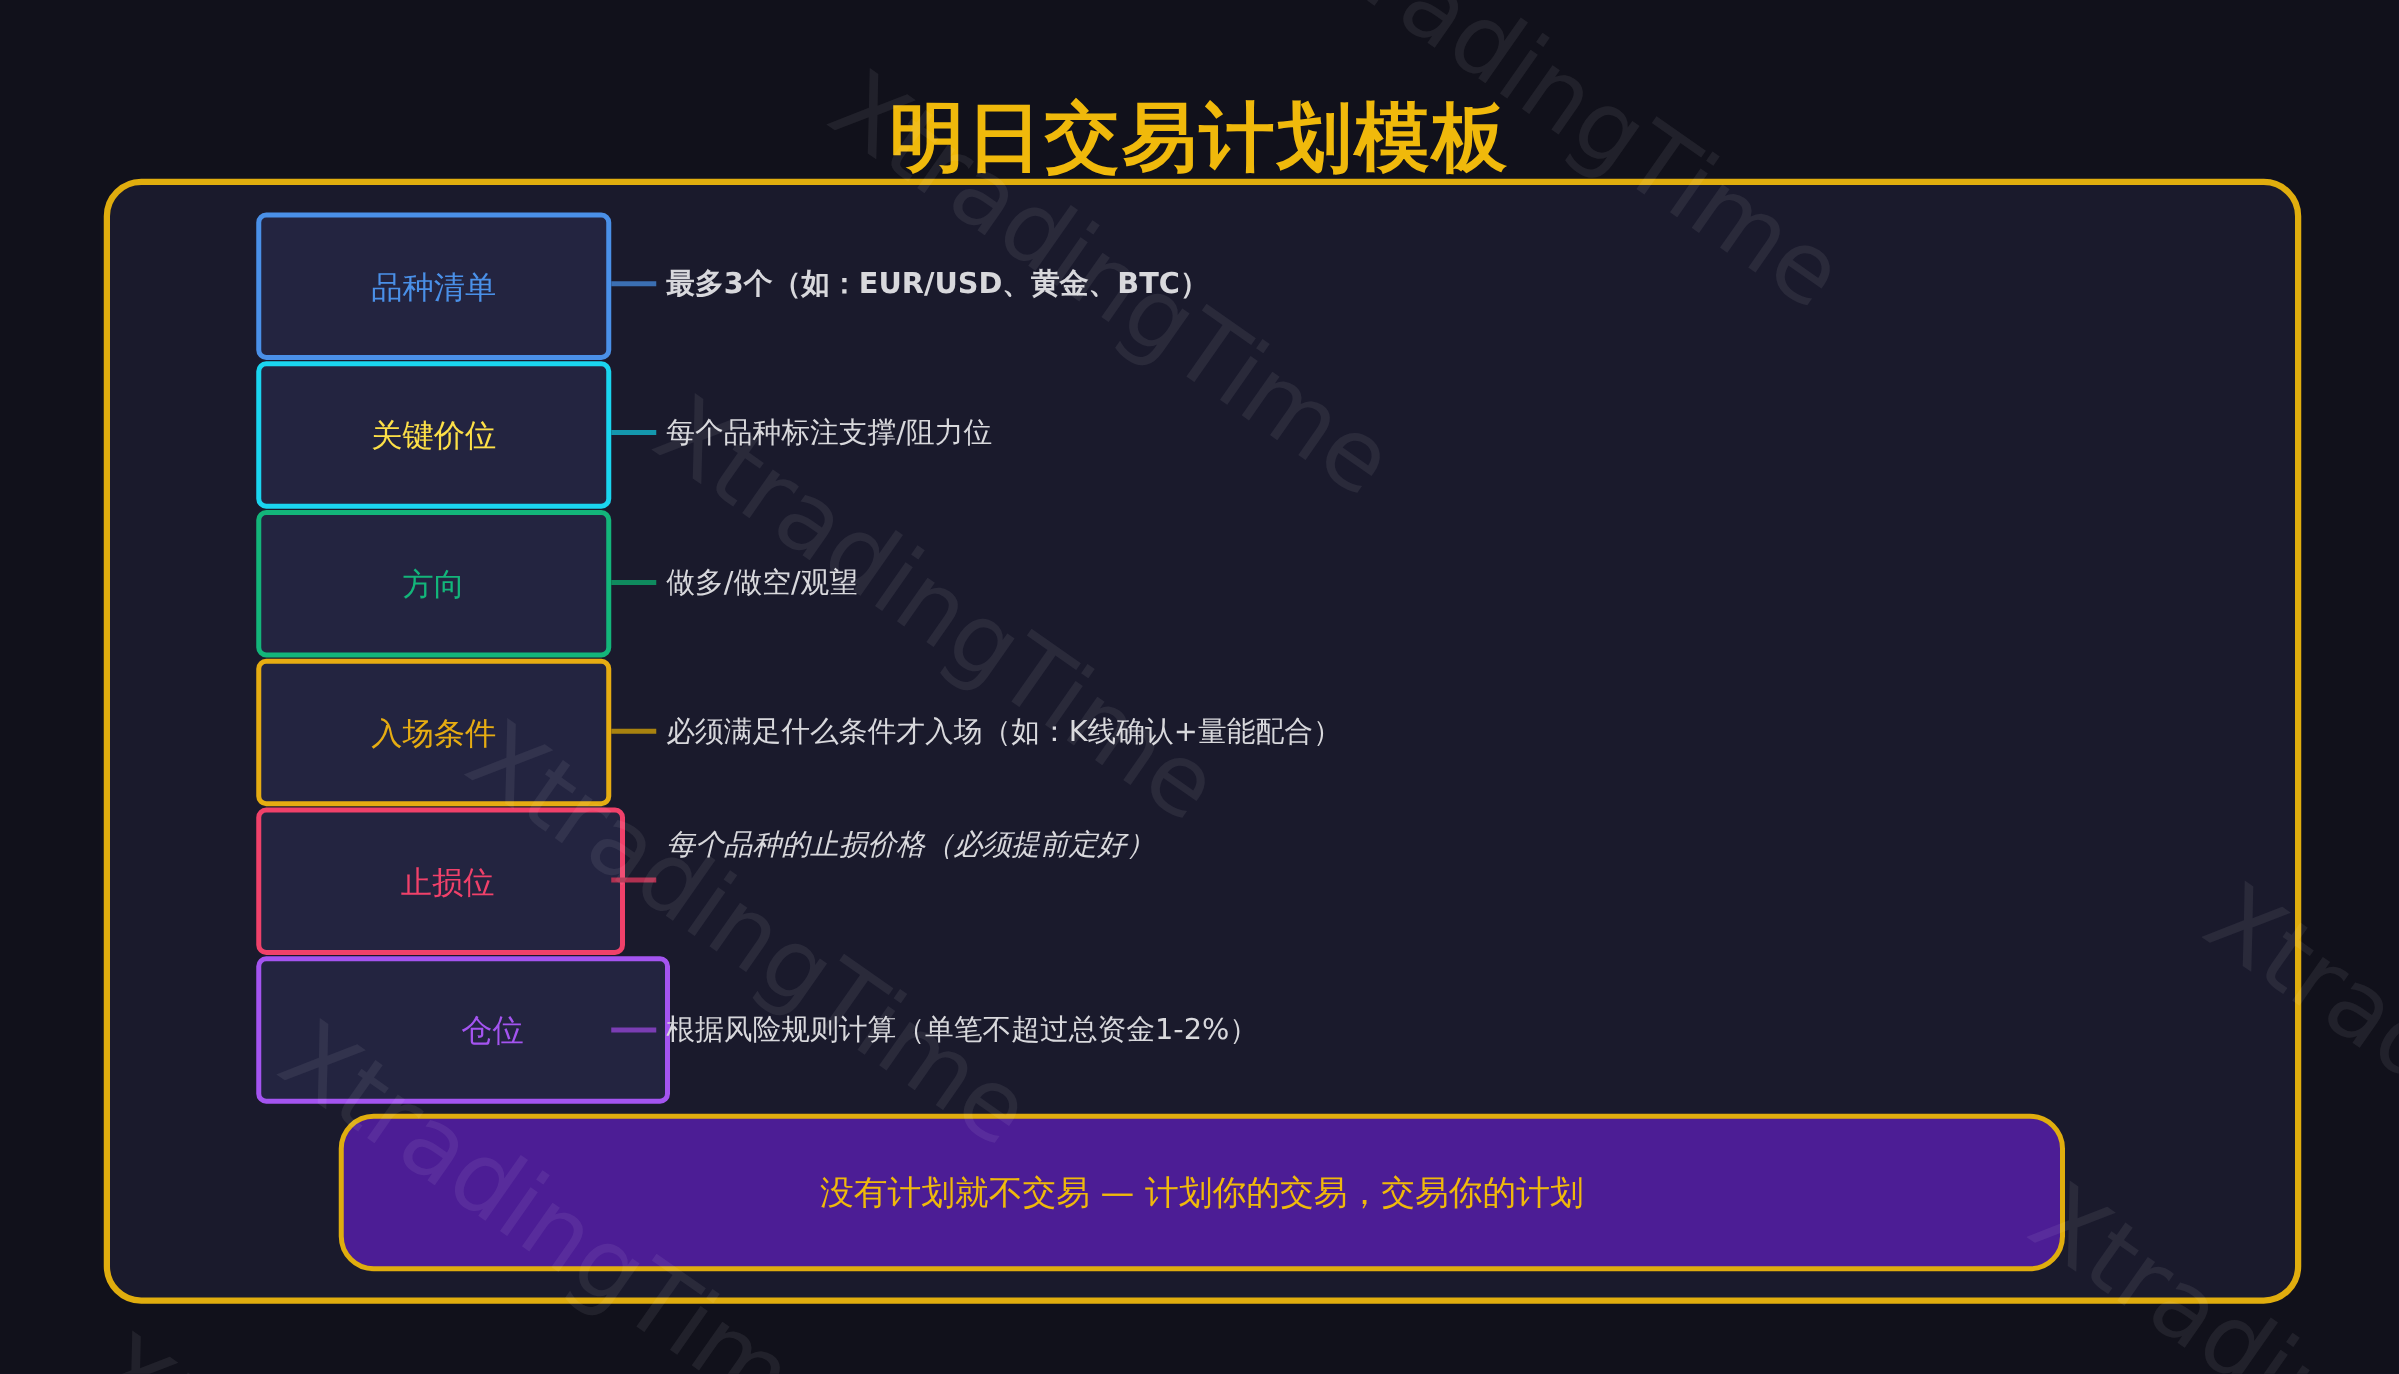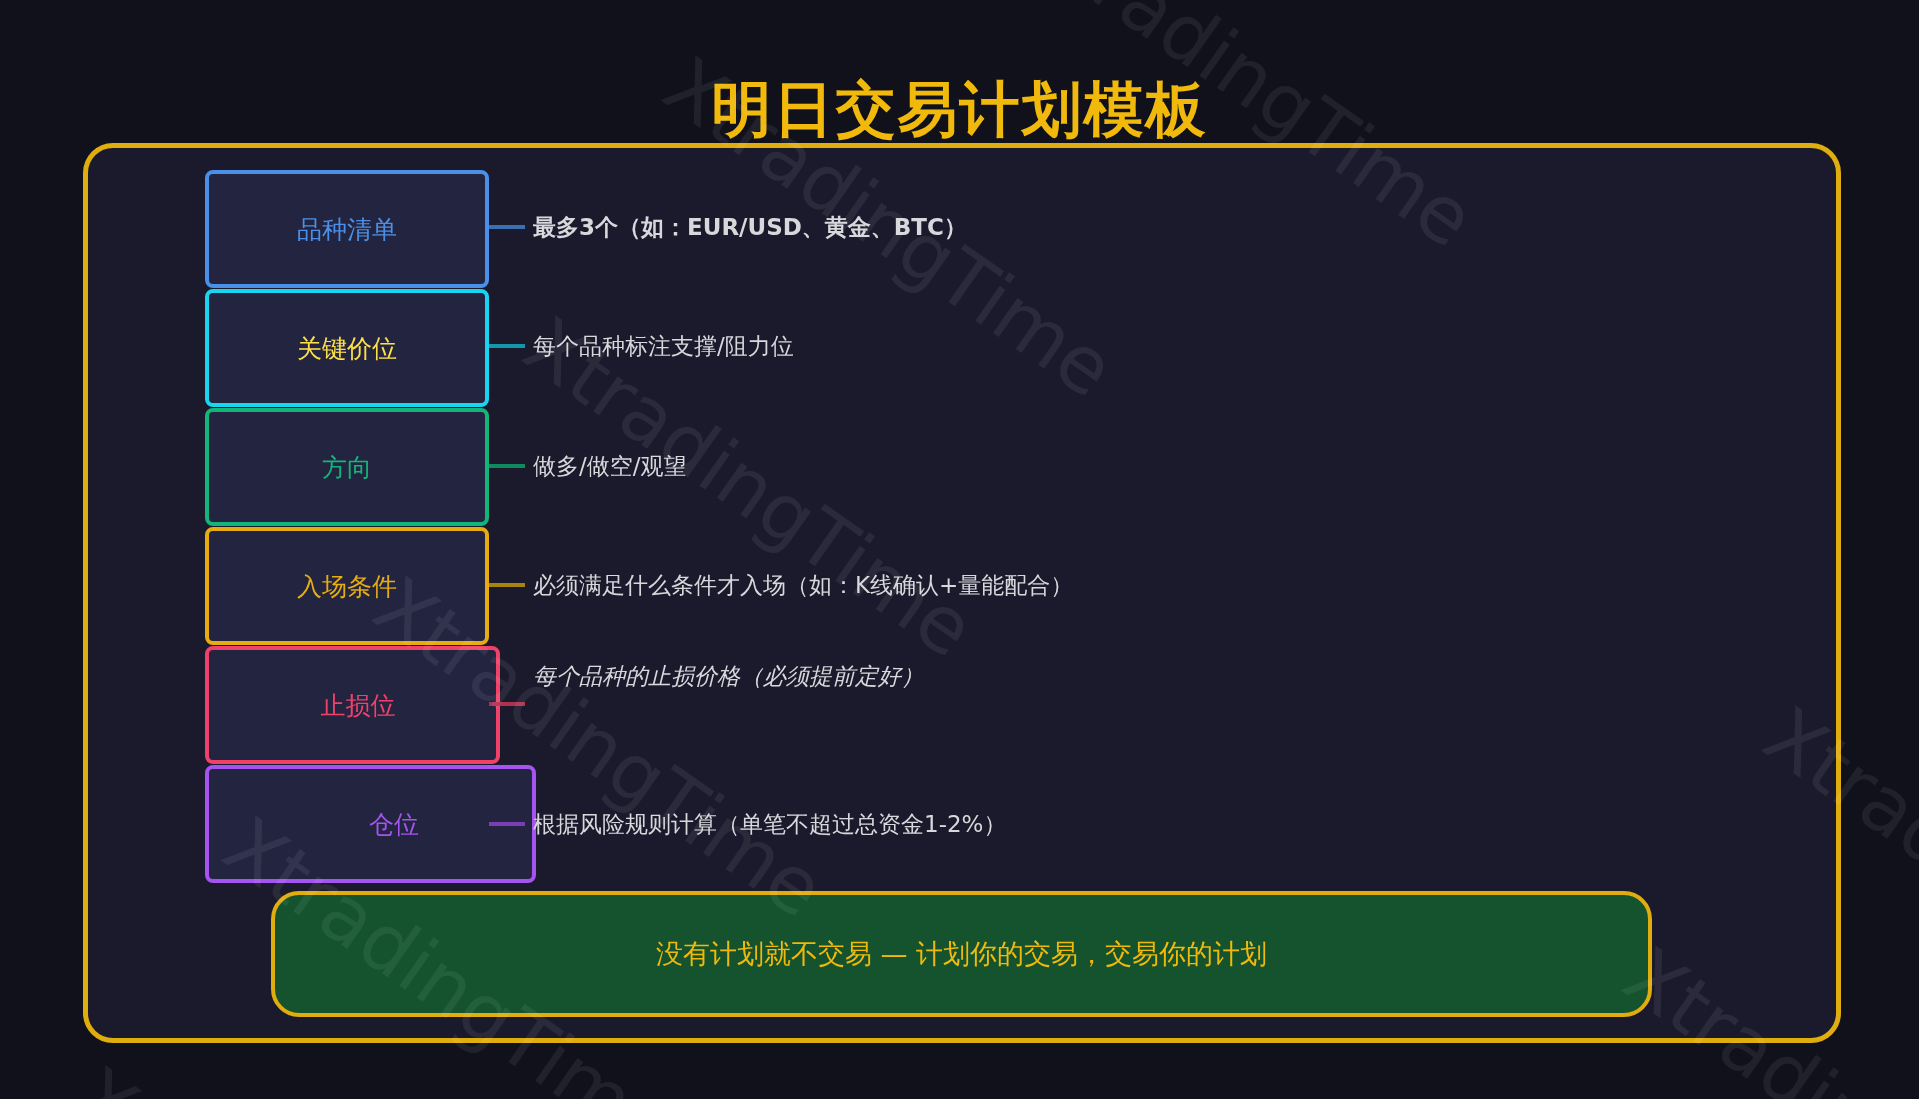--- a/index.html
+++ b/index.html
@@ -27,21 +27,21 @@
     display:flex; align-items:center; justify-content:center;
   }
   .item-label { font-size:25px; }
   .connector { position:absolute; left:489px; width:36px; height:4px; }
   .desc {
     position:absolute; left:533px; color:#d8d8dc; font-size:23px; white-space:nowrap;
     transform:translateY(-50%);
   }
   .banner {
     position:absolute; left:271px; top:891px; width:1373px; height:118px;
-    border:4px solid #e0ad0e; border-radius:28px; background:#14532d;
+    border:4px solid #e0ad0e; border-radius:28px; background:#4c1d95;
     display:flex; align-items:center; justify-content:center;
   }
   .banner-text { color:#f0b90b; font-size:27px; }
 </style>
 </head>
 <body>
 
 <div class="title">明日交易计划模板</div>
 
 <div class="frame"></div>

